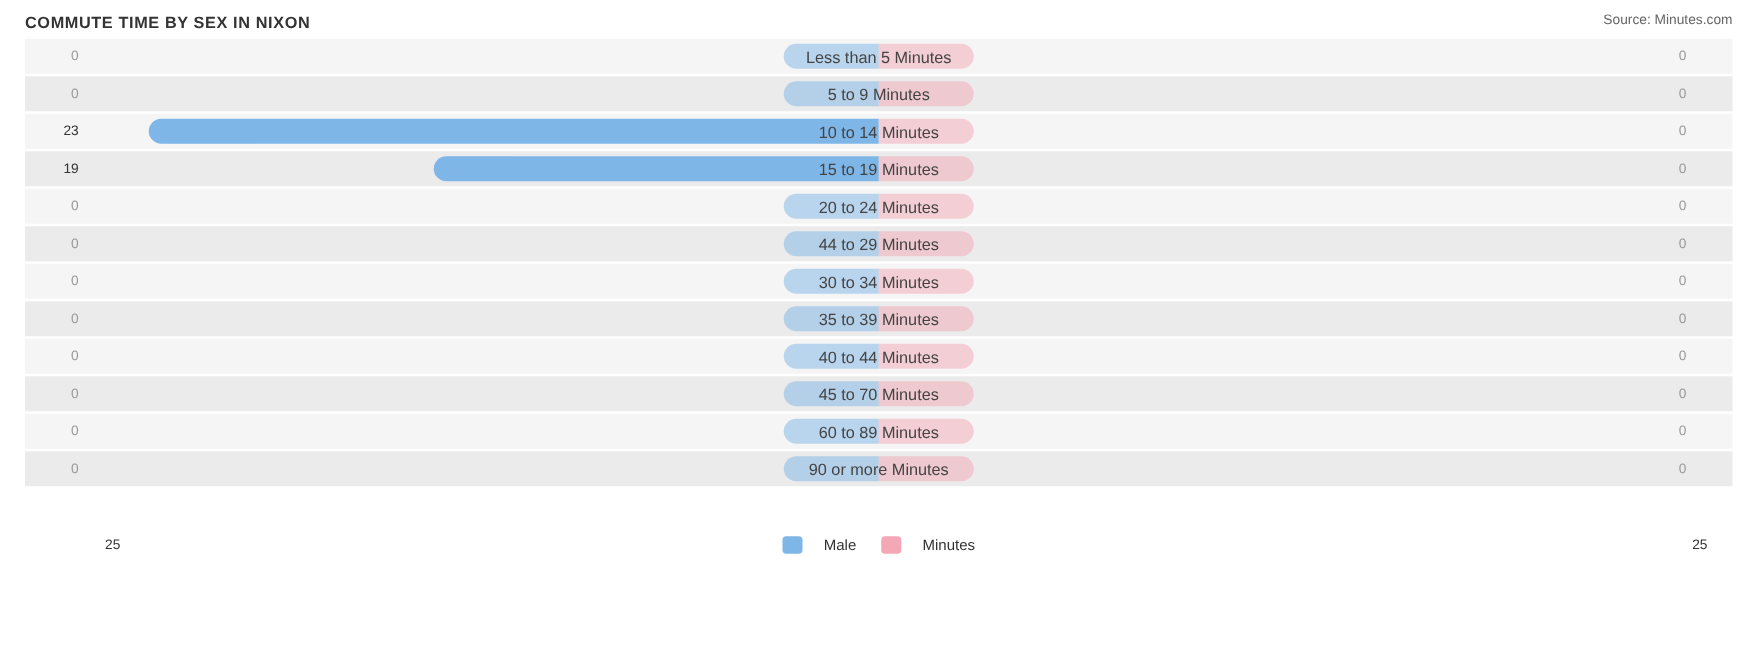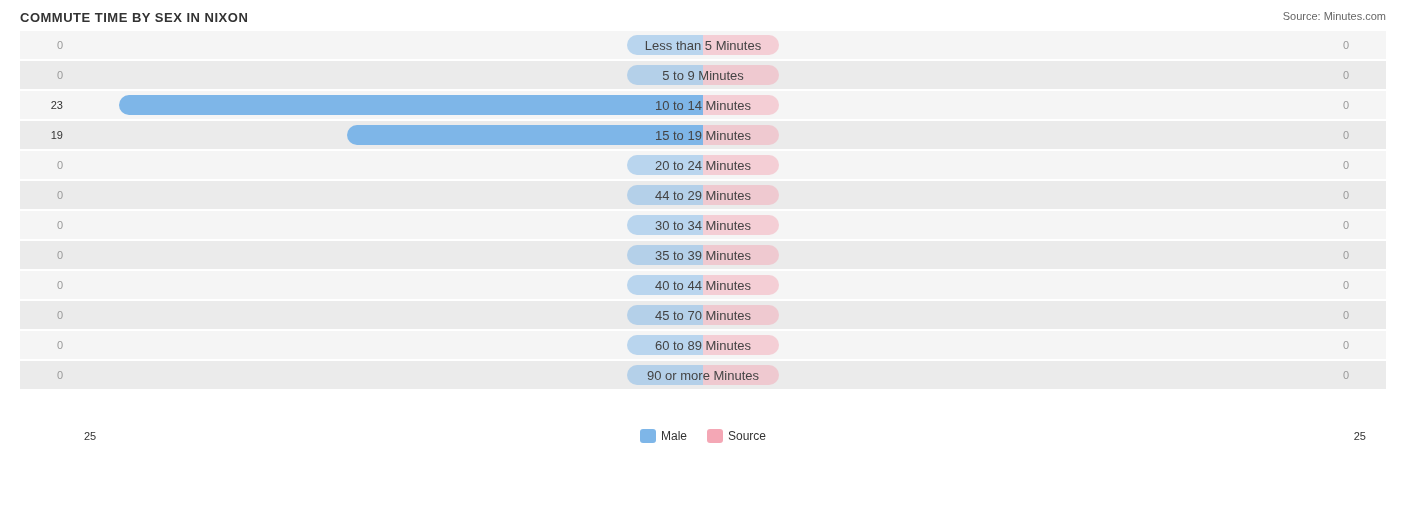--- a/index.html
+++ b/index.html
@@ -47,21 +47,21 @@
     .legend {
       display: flex;
       gap: 20px;
       align-items: center;
       font-size: 12px;
       color: #333;
     }
     .legend-item {
       display: flex;
       align-items: center;
-      gap: 5px;
+      gap: 17px;
     }
     .legend-box {
       width: 16px;
       height: 14px;
       border-radius: 3px;
     }
     .legend-male { background: #7EB6E8; }
     .legend-female { background: #F4A7B5; }
 
     
@@ -256,18 +256,18 @@
 
   <div class="chart-footer">
     <span class="axis-label">25</span>
     <div class="legend">
       <div class="legend-item">
         <div class="legend-box legend-male"></div>
         <span>Male</span>
       </div>
       <div class="legend-item">
         <div class="legend-box legend-female"></div>
-        <span>Source</span>
+        <span>Minutes</span>
       </div>
     </div>
     <span class="axis-label">25</span>
   </div>
 </div>
 
 </body></html>

